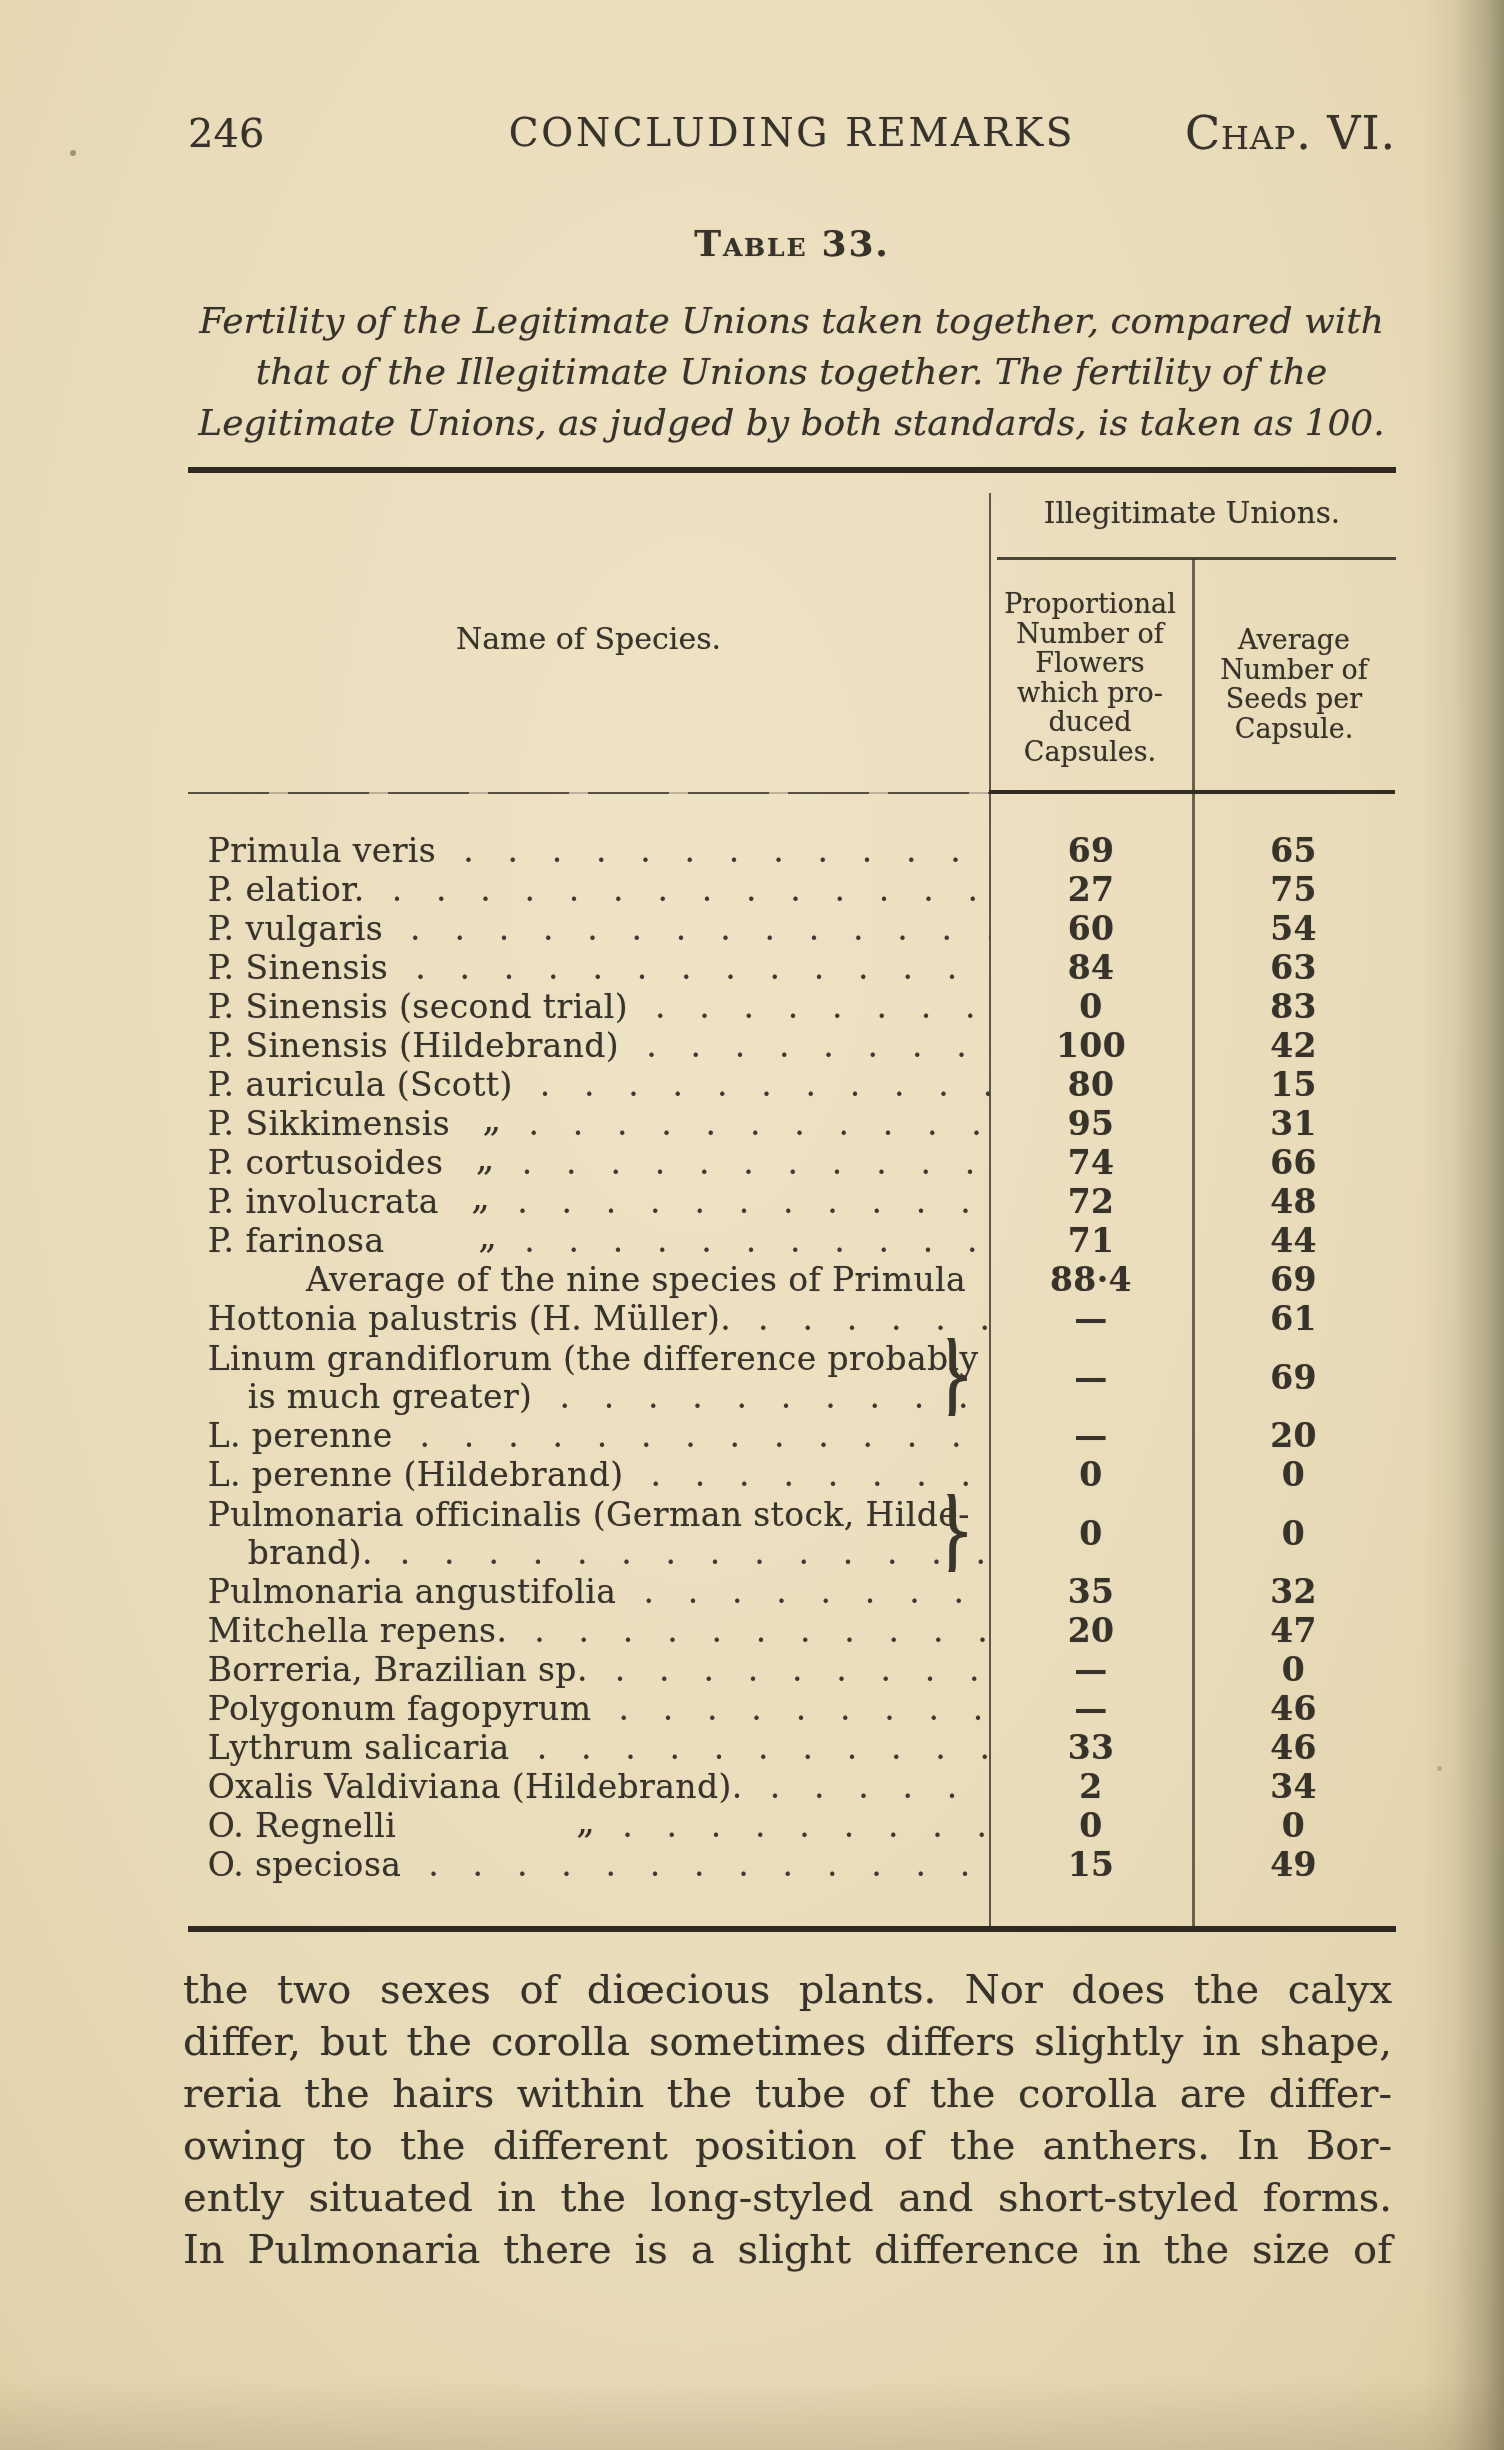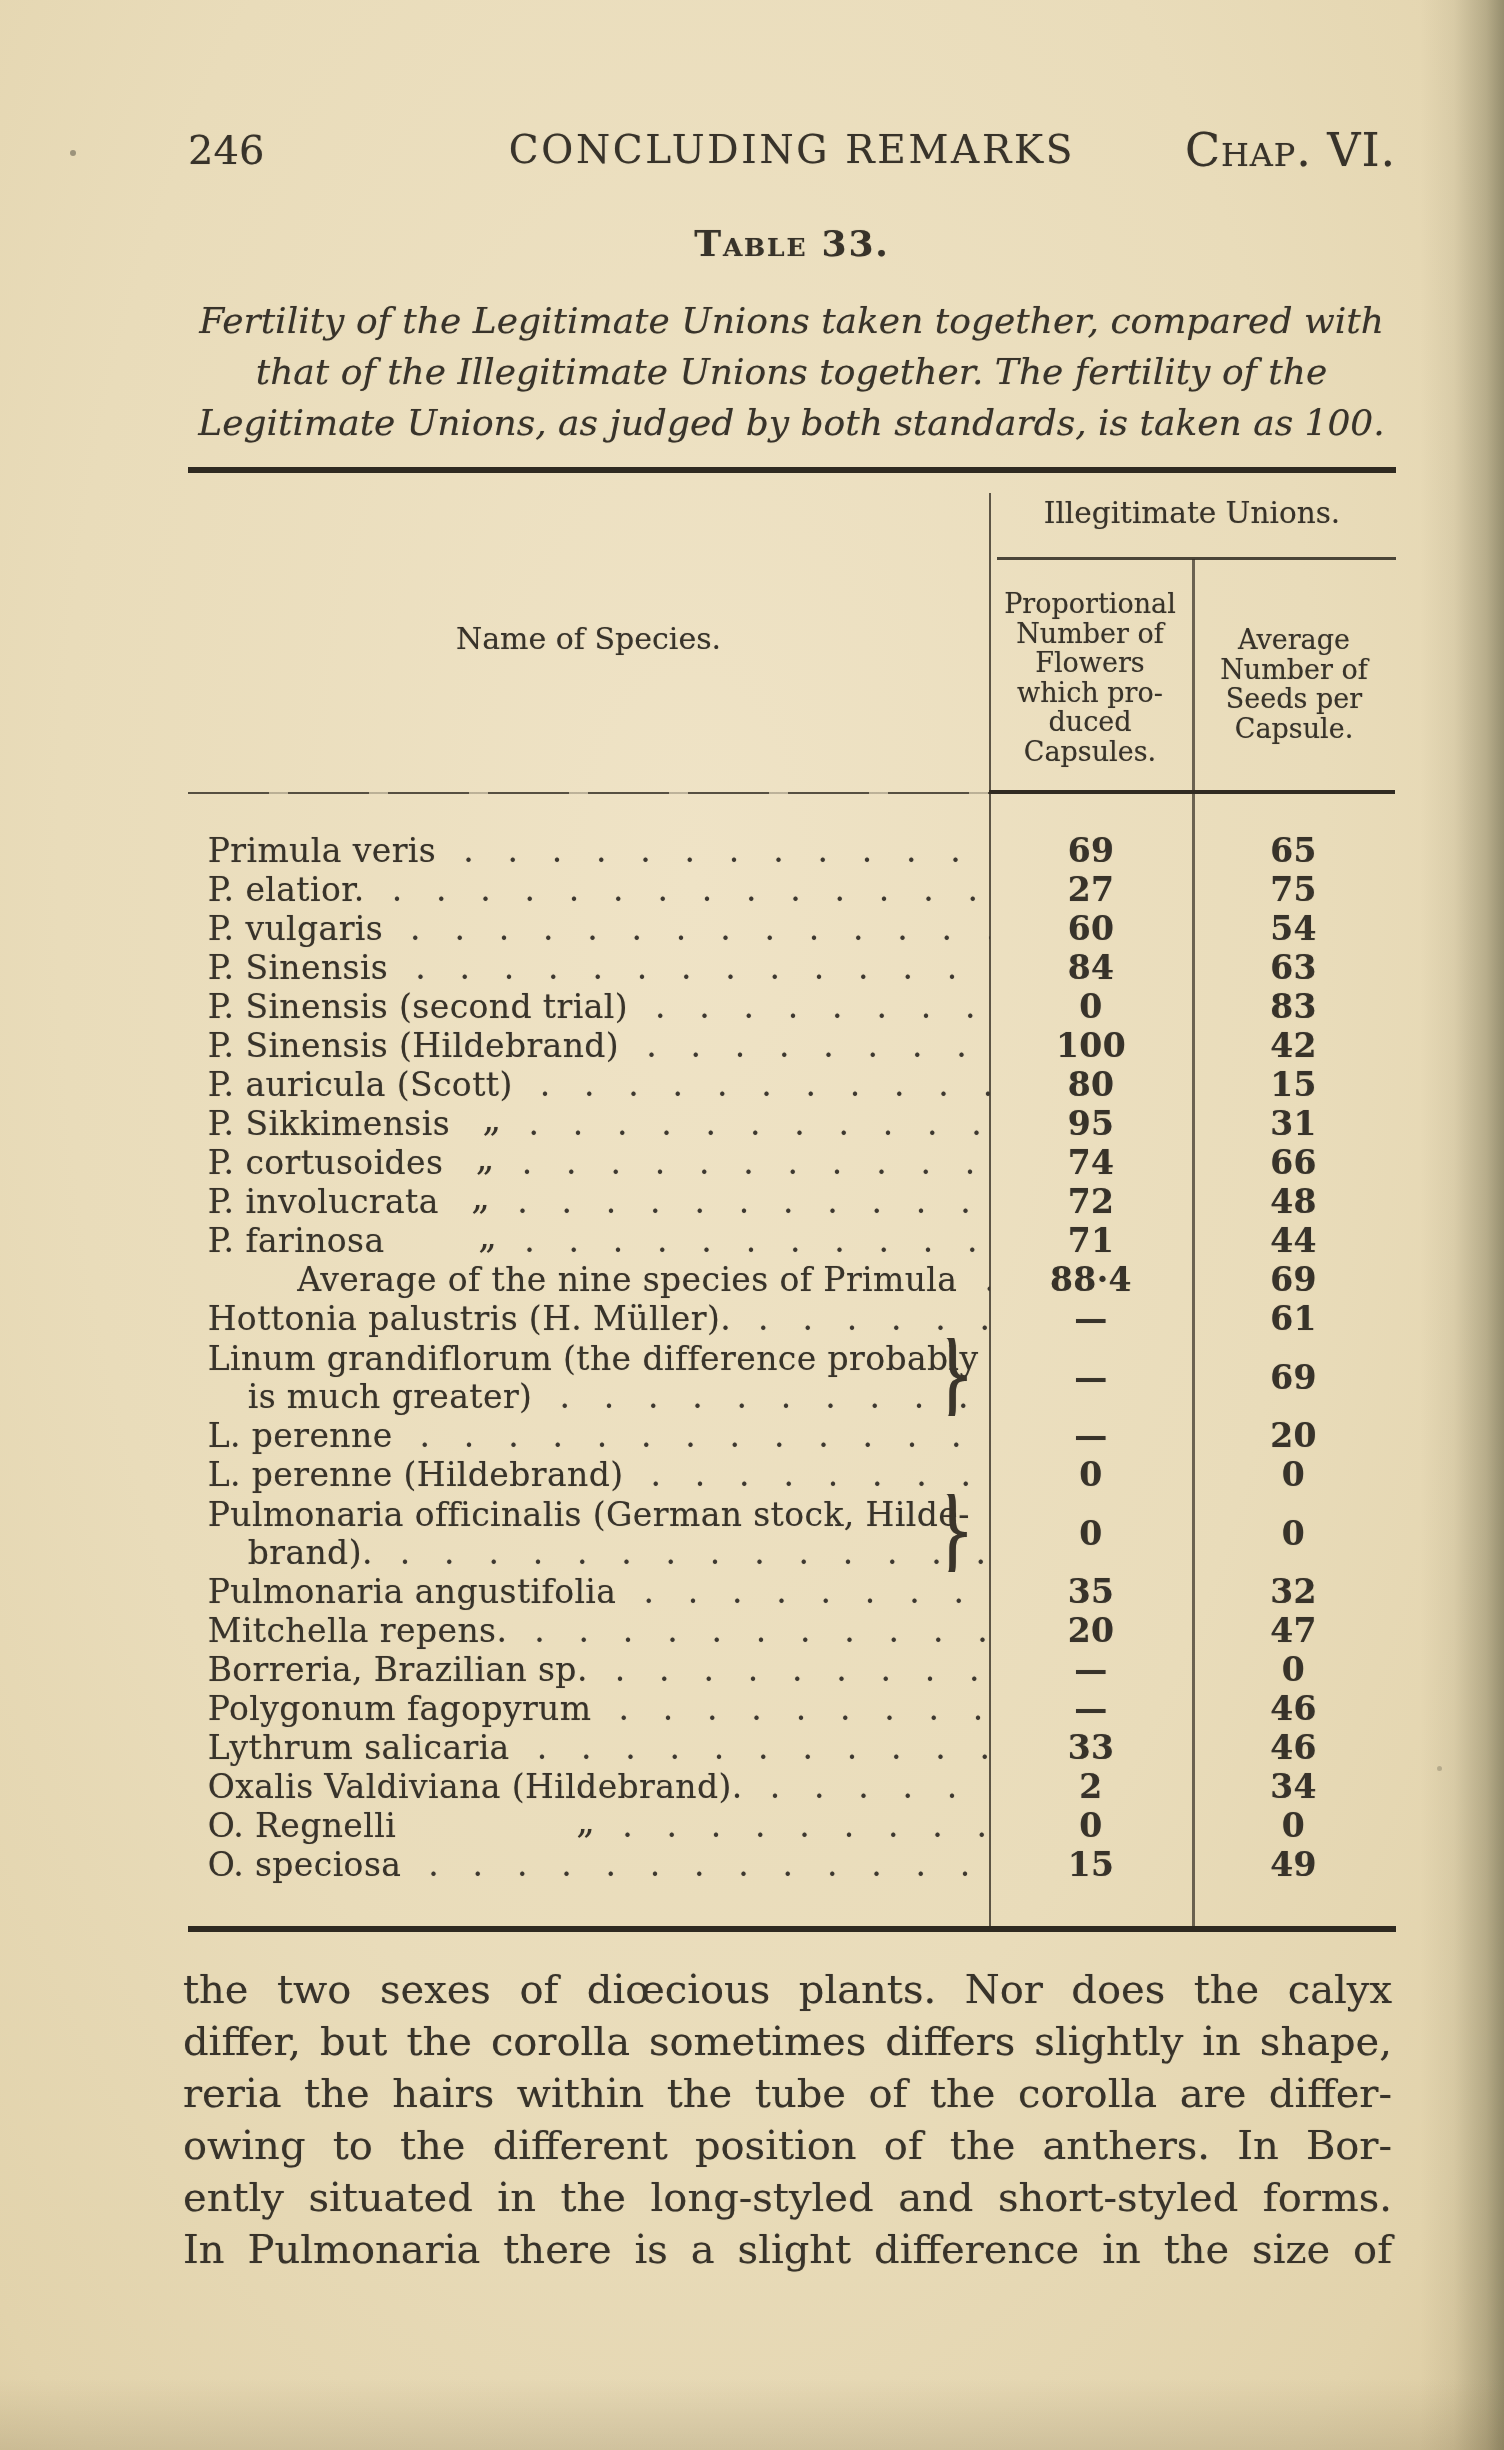--- a/index.html
+++ b/index.html
@@ -13,21 +13,21 @@
   
   .edge-right{position:absolute;top:0;bottom:0;right:0;width:85px;pointer-events:none;
     background:linear-gradient(to right, rgba(108,102,70,0) 0%, rgba(108,102,70,.10) 40%, rgba(95,91,61,.34) 78%, rgba(82,80,54,.55) 100%);}
   .edge-bottom{position:absolute;left:0;right:0;bottom:0;height:72px;pointer-events:none;
     background:linear-gradient(to bottom, rgba(120,105,70,0) 0%, rgba(120,105,70,.20) 100%);}
   .speck{position:absolute;border-radius:50%;background:#5f594b;}
   .speck.s1{left:70px;top:150px;width:6.3px;height:6.3px;opacity:.55;}
   .speck.s2{left:1437px;top:1766px;width:5.4px;height:5.4px;opacity:.32;}
 
   
-  .running-head{position:absolute;left:188px;width:1208px;top:125px;height:50px;line-height:50px;}
+  .running-head{position:absolute;left:188px;width:1208px;top:108px;height:50px;line-height:50px;}
   .page-number{position:absolute;left:0;font-size:40px;}
   .head-title{position:absolute;left:50%;transform:translateX(-50%);font-size:39px;letter-spacing:2.7px;white-space:nowrap;}
   .chapter-label{position:absolute;right:0;font-size:46px;font-variant:small-caps;letter-spacing:0.9px;}
 
   
   .table-title{position:absolute;left:188px;width:1208px;top:222px;text-align:center;font-size:36px;font-variant:small-caps;letter-spacing:1.8px;font-weight:bold;}
   .caption{position:absolute;left:179px;width:1225px;top:295px;font-style:italic;font-size:36px;line-height:51px;}
   .cap-line{text-align:center;white-space:nowrap;}
 
   
@@ -43,21 +43,21 @@
   .col-header{position:absolute;text-align:center;line-height:29.5px;font-size:27px;}
   .col-header.c1h{left:801px;width:202px;top:116px;}
   .col-header.c2h{left:1004px;width:204px;top:152px;}
   .head-rule-left{position:absolute;left:0;width:801px;bottom:0;height:1.8px;
     background:repeating-linear-gradient(90deg, rgba(60,54,43,.85) 0 81px, rgba(60,54,43,.28) 81px 100px);}
   .head-rule-right{position:absolute;left:801px;width:406px;bottom:0;height:4.5px;background:#312b22;}
 
   .tbody{position:relative;padding-top:37px;font-size:33px;letter-spacing:0.4px;}
   .t-row{display:flex;align-items:center;height:39px;}
   .t-row.two{height:78px;}
-  .c-name{flex:0 0 802px;display:flex;align-items:center;box-sizing:border-box;padding-left:19.7px;position:relative;overflow:hidden;white-space:nowrap;justify-content:center;}
+  .c-name{flex:0 0 802px;display:flex;align-items:center;box-sizing:border-box;padding-left:19.7px;position:relative;overflow:hidden;white-space:nowrap;}
   .t-row.two .c-name{display:block;padding-top:1.8px;}
   .c-name.indent{padding-left:118px;}
   .nm,.l1,.l2{white-space:nowrap;}
   .l1,.l2{height:38px;line-height:38px;display:flex;align-items:center;}
   .l2 .l2txt{margin-left:40px;}
   .lead{flex:1 1 auto;overflow:hidden;white-space:nowrap;padding-left:27px;padding-right:14.3px;color:#3d3830;}
   .l2 .lead{padding-right:54px;}
   .ditto{display:inline-block;font-size:36px;line-height:18px;transform:translateY(-5.4px);}
   .brace{position:absolute;right:5.4px;top:50%;transform:translateY(-53%) scaleX(.72);font-size:100px;font-weight:300;color:#3b352b;}
   .c-val{flex:0 0 202px;text-align:center;font-weight:bold;}

